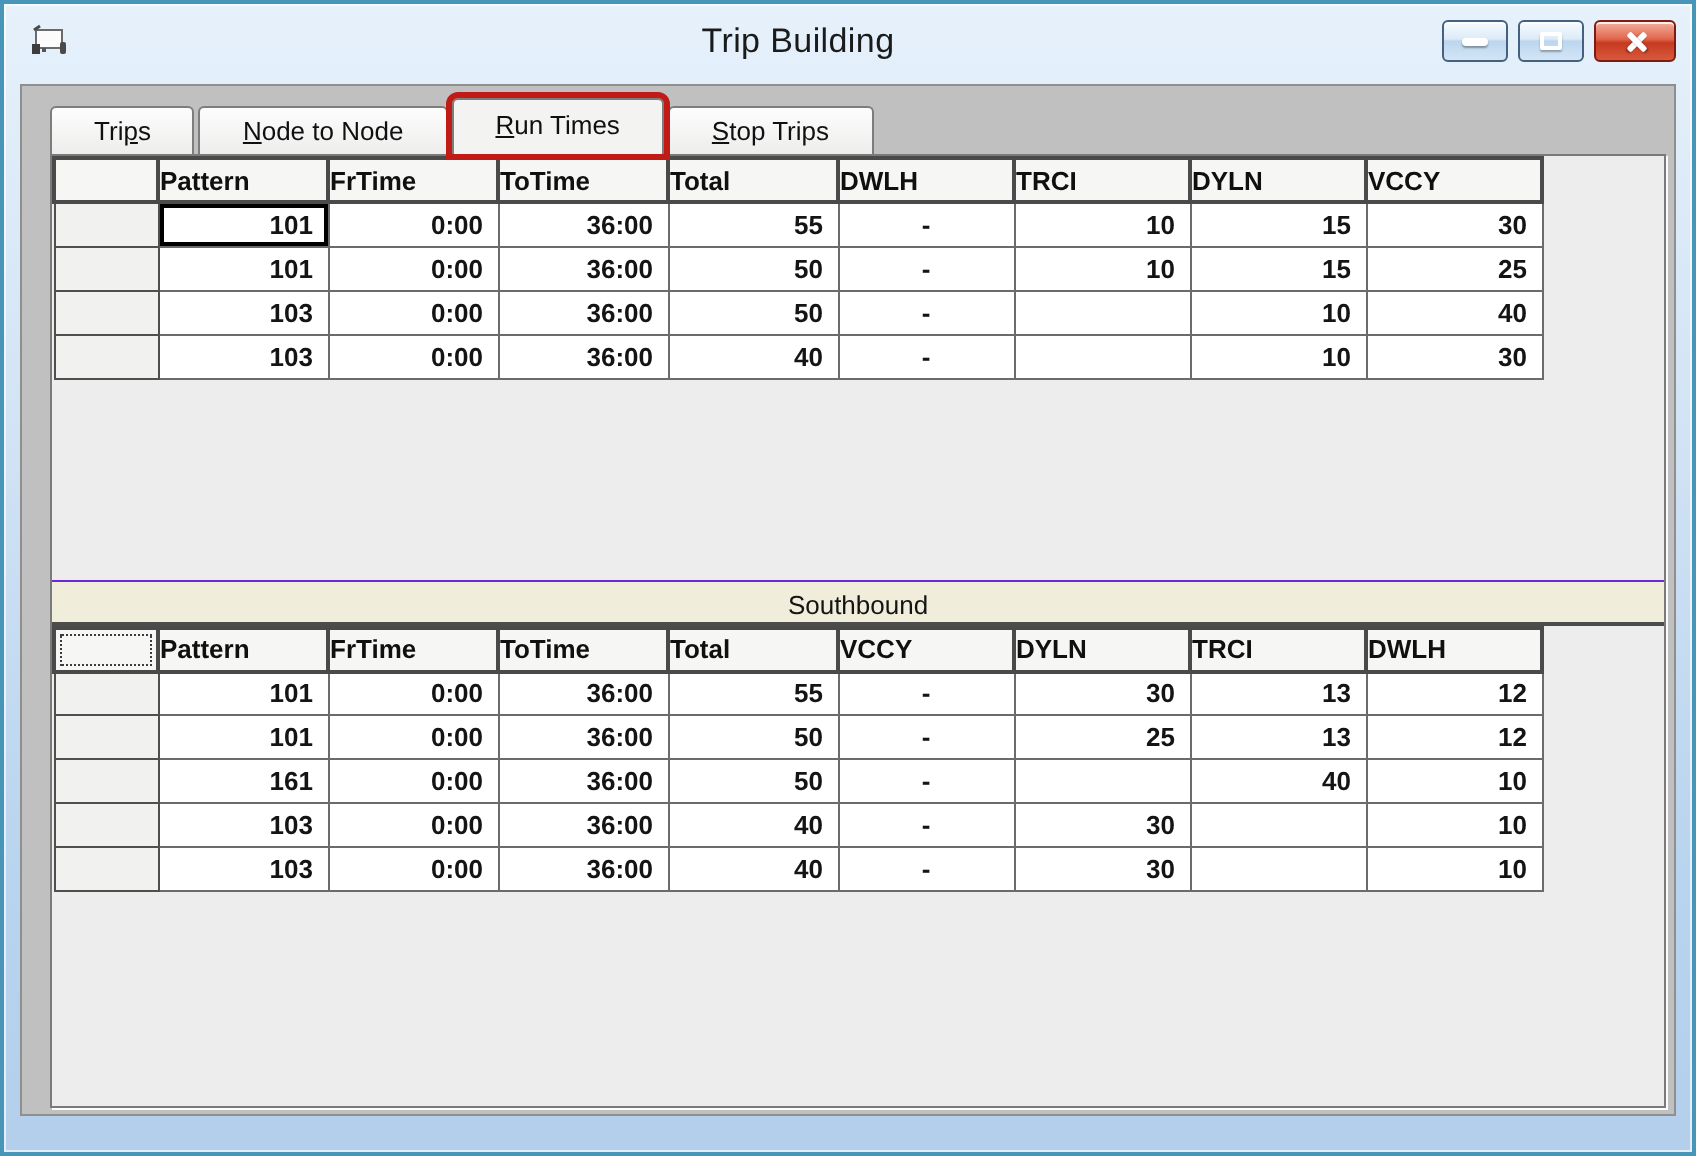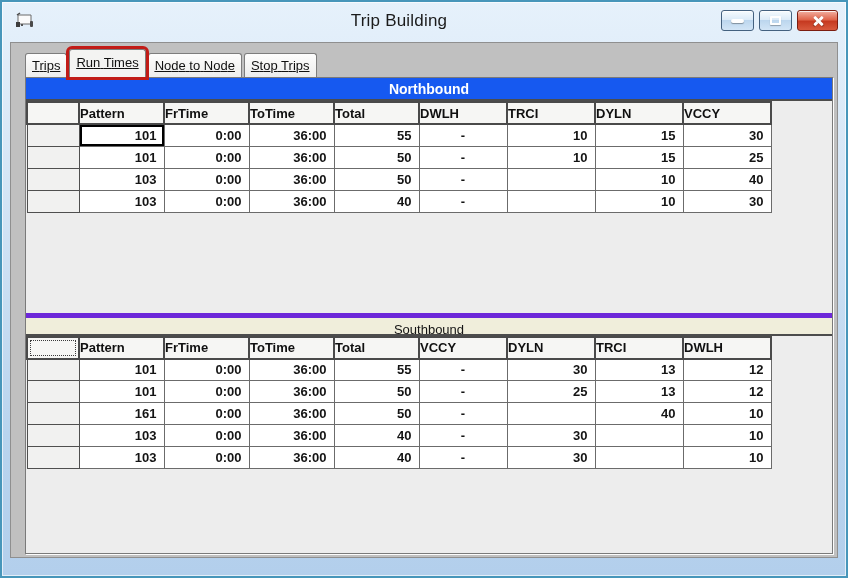--- a/index.html
+++ b/index.html
@@ -33,36 +33,36 @@
     width:3px;height:12px;background:#fff;border-radius:1px;
     box-shadow:0 1px 1px rgba(0,0,0,.35);}
   .glyph-close::before{transform:rotate(45deg);}
   .glyph-close::after{transform:rotate(-45deg);}
   
   .client{position:absolute;left:8px;right:8px;top:40px;bottom:18px;
     background:#c0c0c0;border:1px solid #8f8f8f;}
   
   .tabstrip{position:absolute;top:6px;left:14px;height:28px;display:flex;
     align-items:flex-end;z-index:5;}
-  .tab{height:24px;line-height:23px;padding:0 6px;margin-right:2px;
+  .tab{height:24px;line-height:23px;padding:0 21px;margin-right:2px;
     background:linear-gradient(180deg,#fdfdfd,#ededec);
     border:1px solid #7d7d7d;border-bottom:none;border-radius:3px 3px 0 0;
-    font-size:13px;color:#101010;position:relative;cursor:default;white-space:nowrap;text-decoration:underline;}
+    font-size:13px;color:#101010;position:relative;cursor:default;white-space:nowrap;}
   .tab .ul{text-decoration:underline;}
   .tab.active{height:28px;line-height:26px;background:#f3f3f2;z-index:6;}
   .tab.annotated{outline:3px solid var(--annotation,#c11b17);outline-offset:0px;z-index:7;}
   
   .panel{position:absolute;left:14px;top:34px;width:808px;bottom:3px;
     background:#ededed;border:1px solid #7a7a7a;
     box-shadow:1px 1px 0 rgba(255,255,255,.95);overflow:hidden;z-index:4;}
   .section-bar{height:23px;line-height:23px;text-align:center;
     border-bottom:2px solid #4c4c4c;}
   .section-bar.north{color:#fff;font-weight:bold;font-size:14px;background:#1659f0;}
   .section-bar.south{color:#141414;font-size:13px;background:#f0eedb;
-    border-top:5px solid #6d28d9;}
+    border-top:1px solid #6d28d9;}
   .grid{border-collapse:collapse;table-layout:fixed;width:744px;font-size:13px;}
   .grid th{background:#f6f6f4;font-weight:bold;color:#101010;text-align:left;
     border:2px solid #4a4a4a;height:22px;padding:0;}
   .grid td{background:#fff;color:#141414;font-weight:bold;text-align:right;
     border:1px solid #6b6b6b;height:22px;padding:0 7px 0 0;}
   .grid td.selector{background:#f1f1f0;border:1px solid #4f4f4f;padding:0;}
   .grid td.dash{text-align:center;padding:0;}
   .grid td.current{box-shadow:inset 0 0 0 2px #000;}
   .grid th.focused{outline:1px dotted #3c3c3c;outline-offset:-4px;}
   .grid th:first-child{width:52px;}
@@ -97,27 +97,26 @@
       <div class="win-btn close">
         <span class="glyph-close"></span>
       </div>
     </div>
   </div>
 
   <div class="client">
 
     <div class="tabstrip">
         <div class="tab"><span>T</span><span>r</span><span>i</span><span class="ul">p</span><span>s</span></div>
+        <div class="tab"><span class="ul">N</span><span>o</span><span>d</span><span>e</span><span> </span><span>t</span><span>o</span><span> </span><span>N</span><span>o</span><span>d</span><span>e</span></div>
         <div class="tab active annotated"><span class="ul">R</span><span>u</span><span>n</span><span> </span><span>T</span><span>i</span><span>m</span><span>e</span><span>s</span></div>
-        <div class="tab"><span class="ul">N</span><span>o</span><span>d</span><span>e</span><span> </span><span>t</span><span>o</span><span> </span><span>N</span><span>o</span><span>d</span><span>e</span></div>
         <div class="tab"><span class="ul">S</span><span>t</span><span>o</span><span>p</span><span> </span><span>T</span><span>r</span><span>i</span><span>p</span><span>s</span></div>
       </div>
 
     <div class="panel">
-      <div class="section-bar north" style="background: rgb(22, 89, 240); color: rgb(255, 255, 255);">Northbound</div>
       <table class="grid">
         <thead>
             <tr>
               <th></th>
               <th>Pattern</th>
               <th>FrTime</th>
               <th>ToTime</th>
               <th>Total</th>
               <th>DWLH</th>
               <th>TRCI</th>

